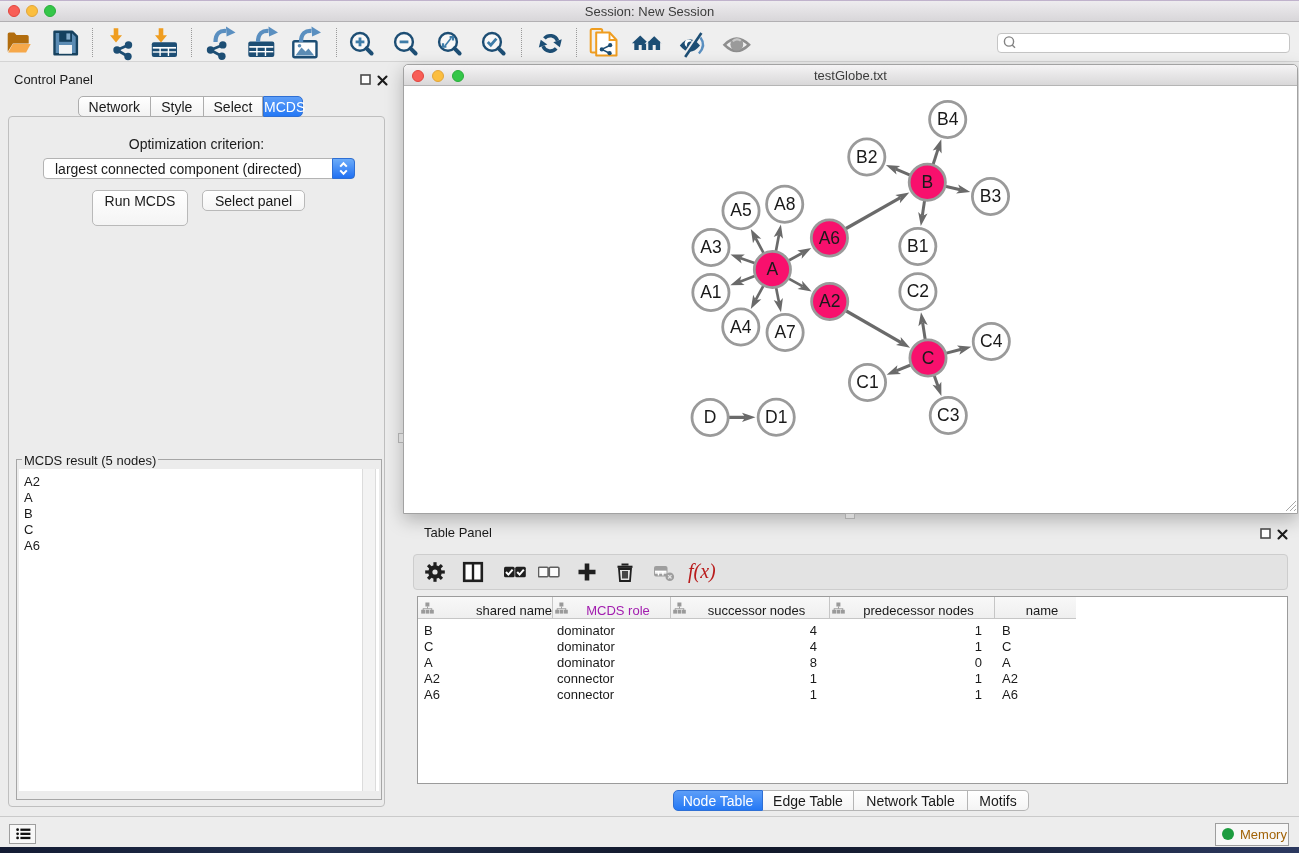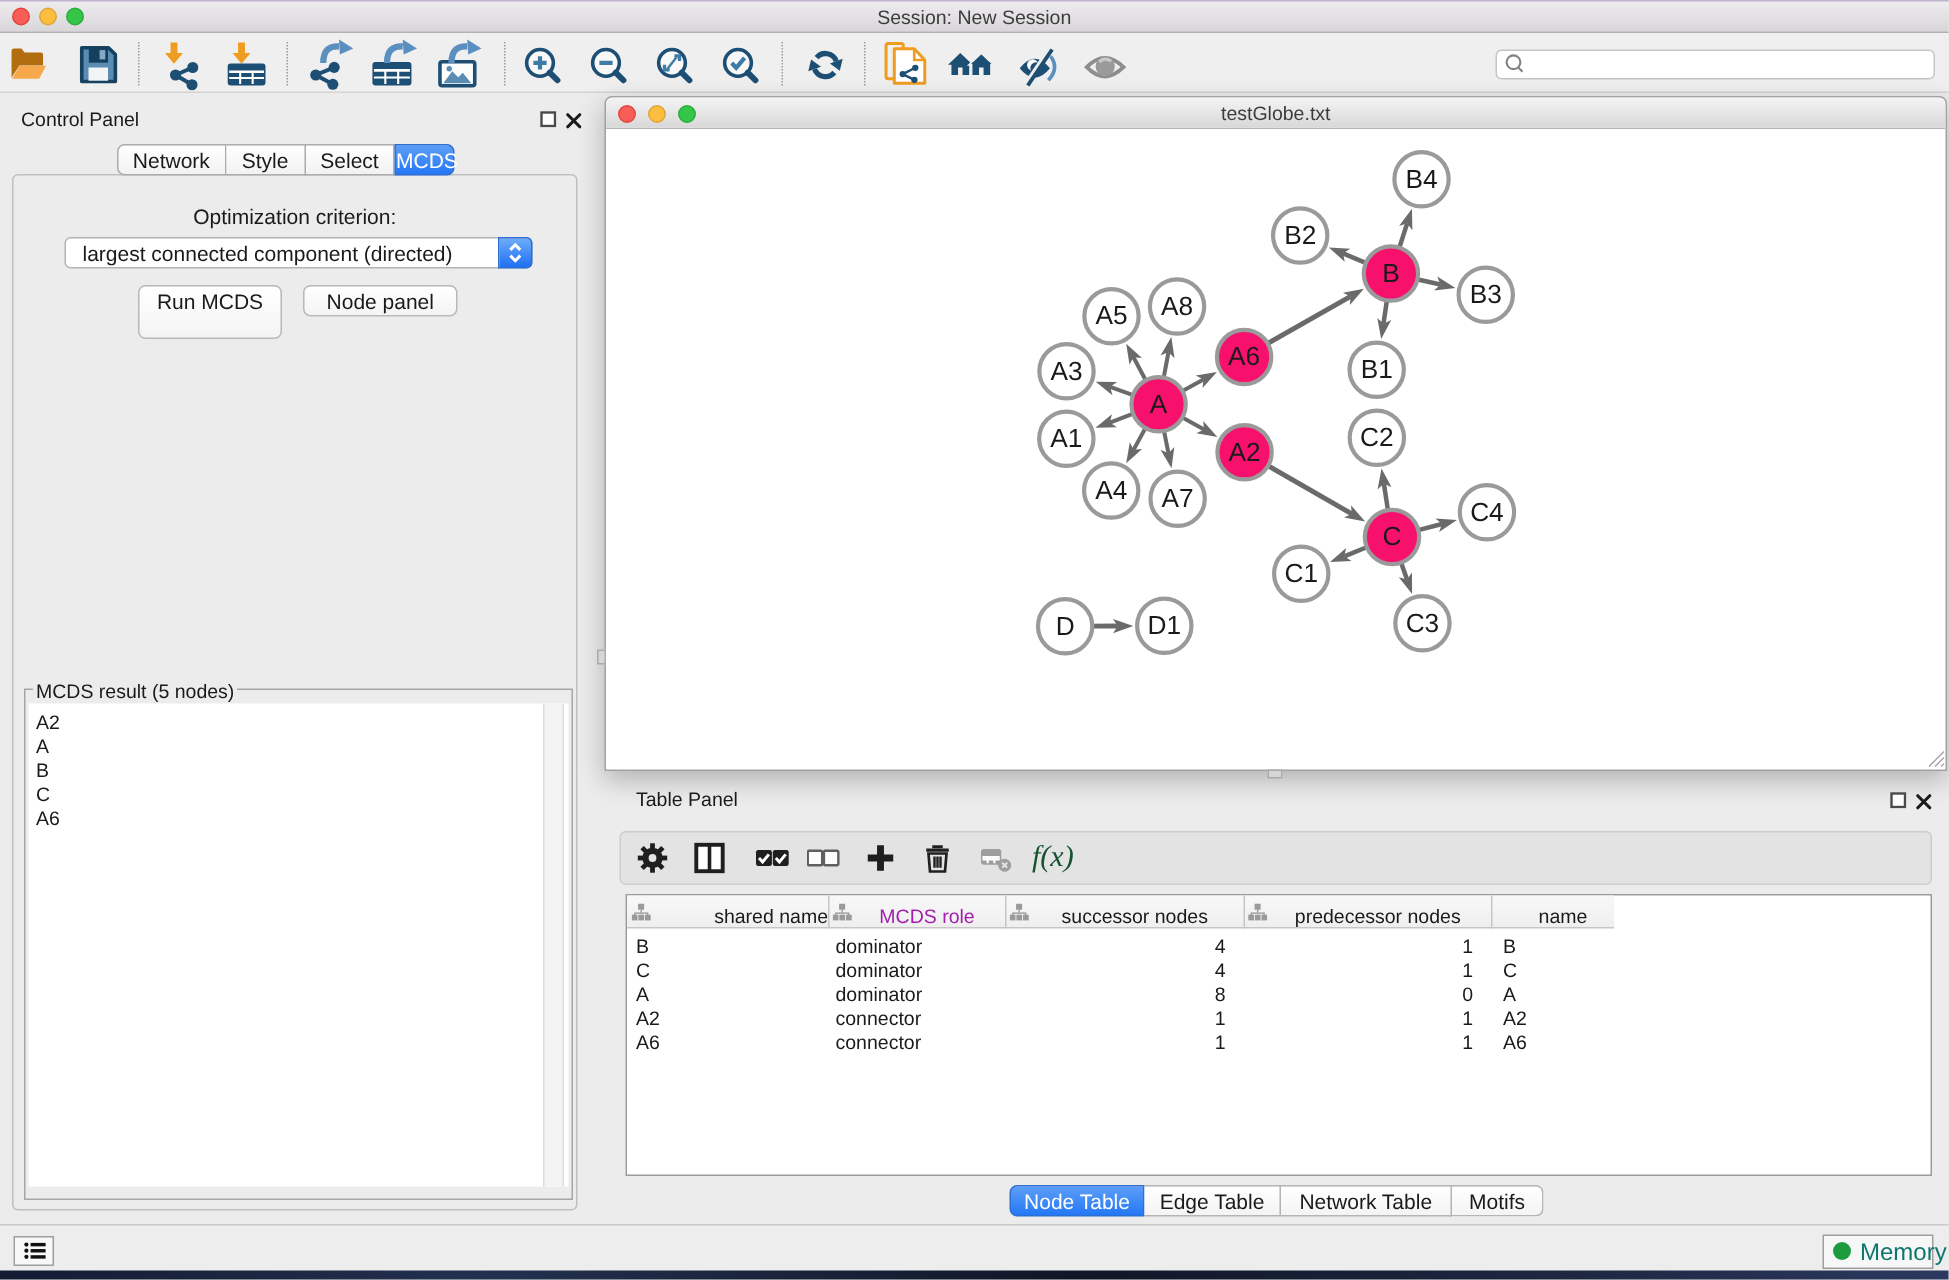--- a/index.html
+++ b/index.html
@@ -147,21 +147,21 @@
 <div class="abs" style="left:263px;top:96px;width:40px;height:21px;background:linear-gradient(#5d9ef8,#2478f5);color:#fff;border:1px solid #2e6fd4;border-radius:0 5px 5px 0;font-size:14px;text-align:center;line-height:20px">MCDS</div>
 <div class="lab" style="left:9px;top:136px;width:375px;text-align:center;font-size:14px">Optimization criterion:</div>
 <div class="abs" style="left:43px;top:158px;width:312px;height:21px;background:#fff;border:1px solid #b3b3b3;border-radius:4px"></div>
 <div class="abs" style="left:332px;top:158px;width:23px;height:21px;background:linear-gradient(#6cacf9,#2070f2);border:1px solid #2e6fd4;border-radius:0 4px 4px 0"></div>
 <svg style="position:absolute;left:337px;top:160px;" width="13" height="17" viewBox="0 0 13 17">
     <path d="M3.2 6.6 L6.5 3.2 L9.8 6.6" fill="none" stroke="#fff" stroke-width="2"></path>
     <path d="M3.2 10.4 L6.5 13.8 L9.8 10.4" fill="none" stroke="#fff" stroke-width="2"></path>
   </svg>
 <div class="lab" style="left:55px;top:161px;font-size:14px">largest connected component (directed)</div>
 <div class="abs" style="left:92px;top:190px;width:96px;height:36px;background:linear-gradient(#fff,#f4f4f4);border:1px solid #b9b9b9;border-radius:5px;font-size:14px;color:#1a1a1a;text-align:center;line-height:20px">Run MCDS</div>
-<div class="abs" style="left:202px;top:190px;width:103px;height:21px;background:linear-gradient(#fff,#f4f4f4);border:1px solid #b9b9b9;border-radius:5px;font-size:14px;color:#1a1a1a;text-align:center;line-height:20px">Node panel</div>
+<div class="abs" style="left:202px;top:190px;width:103px;height:21px;background:linear-gradient(#fff,#f4f4f4);border:1px solid #b9b9b9;border-radius:5px;font-size:14px;color:#1a1a1a;text-align:center;line-height:20px">Select panel</div>
 <div class="abs" style="left:16px;top:459px;width:366px;height:341px;border:1px solid #a6a6a6"></div>
 <div class="lab" style="left:22px;top:453px;font-size:13px;background:#ececec;padding:0 2px">MCDS result (5 nodes)</div>
 <div class="abs" style="left:19px;top:468.5px;width:360px;height:322px;background:#fff"></div>
 <div class="abs" style="left:362px;top:468.5px;width:14px;height:322px;background:#f3f3f3;border-left:1px solid #dcdcdc;border-right:1px solid #dcdcdc"></div>
 <div class="lab" style="left:24px;top:474px;font-size:13px">A2</div>
 <div class="lab" style="left:24px;top:490px;font-size:13px">A</div>
 <div class="lab" style="left:24px;top:506px;font-size:13px">B</div>
 <div class="lab" style="left:24px;top:522px;font-size:13px">C</div>
 <div class="lab" style="left:24px;top:538px;font-size:13px">A6</div>
 <div class="abs" style="left:0;top:816px;width:1299px;height:32px;background:#ededed;border-top:1px solid #cacaca"></div>
@@ -169,21 +169,21 @@
 <svg style="position:absolute;left:16px;top:828px;" width="16" height="12" viewBox="0 0 16 12">
     <circle cx="1.6" cy="1.7" r="1.4" fill="#111"></circle>
     <rect x="4.4" y="0.6" width="10" height="2.3" fill="#111"></rect>
     <circle cx="1.6" cy="5.8" r="1.4" fill="#111"></circle>
     <rect x="4.4" y="4.7" width="10" height="2.3" fill="#111"></rect>
     <circle cx="1.6" cy="9.9" r="1.4" fill="#111"></circle>
     <rect x="4.4" y="8.8" width="10" height="2.3" fill="#111"></rect>
   </svg>
 <div class="abs" style="left:1215px;top:823px;width:74px;height:22.5px;background:#f7f7f7;border:1px solid #9e9e9e"></div>
 <div class="abs" style="left:1222px;top:828px;width:12px;height:12px;border-radius:50%;background:#1c9c3f"></div>
-<div class="lab" style="left:1240px;top:827px;font-size:16px;color:#0f766e">Memory</div>
+<div class="lab" style="left:1240px;top:827px;font-size:13px;color:#a16207">Memory</div>
 <div class="abs" style="left:0;top:847px;width:1299px;height:6px;background:linear-gradient(90deg,#131b33,#23314f 25%,#101627 55%,#1d2741 80%,#2c3960)"></div>
 <div class="abs" style="left:403px;top:64px;width:895px;height:450px;background:#fff;border:1px solid #a2a2a2;border-radius:5px 5px 0 0;box-shadow:0 6px 18px rgba(0,0,0,0.25)"></div>
 <div class="abs" style="left:404px;top:65px;width:893px;height:21px;background:linear-gradient(#f5f4f5,#d9d8d9);border-bottom:1px solid #b5b5b5;border-radius:5px 5px 0 0"></div>
 <div class="abs" style="left:412px;top:69.5px;width:12px;height:12px;border-radius:50%;background:#f85e57;border:1px solid #e1453e"></div>
 <div class="abs" style="left:432px;top:69.5px;width:12px;height:12px;border-radius:50%;background:#fbbe3f;border:1px solid #e2a53a"></div>
 <div class="abs" style="left:452px;top:69.5px;width:12px;height:12px;border-radius:50%;background:#35c649;border:1px solid #2aae3c"></div>
 <div class="lab" style="left:404px;top:68px;width:893px;text-align:center;font-size:13px;color:#3c3c3c">testGlobe.txt</div>
 <svg style="position:absolute;left:403px;top:86px" width="894" height="426" viewBox="0 0 894 426">
     <line x1="361.8" y1="169.3" x2="352.6" y2="152.1" stroke="#6a6a6a" stroke-width="2.7"></line>
     <path d="M347.8 143.1 L358.3 152.7 L352.6 152.1 L350.0 157.2 Z" fill="#6a6a6a"></path>
@@ -318,21 +318,21 @@
   </svg>
 <svg style="position:absolute;left:653px;top:561px;" width="28" height="22" viewBox="0 0 28 22">
     <rect x="1" y="5" width="13.5" height="10.5" rx="2" fill="#9e9e9e"></rect>
     <line x1="2" y1="10.5" x2="13.5" y2="10.5" stroke="#fff" stroke-width="1.7"></line>
     <line x1="2" y1="11.93" x2="13.5" y2="11.93" stroke="#fff" stroke-width="1.4"></line>
     <line x1="5.455" y1="10.5" x2="5.455" y2="14.5" stroke="#fff" stroke-width="1.4"></line>
     <line x1="9.91" y1="10.5" x2="9.91" y2="14.5" stroke="#fff" stroke-width="1.4"></line>
     <circle cx="16.8" cy="15.8" r="4.3" fill="#9e9e9e"></circle>
     <path d="M15.1 14.1 l3.4 3.4 M18.5 14.1 l-3.4 3.4" stroke="#e4e4e4" stroke-width="1.3"></path>
   </svg>
-<div class="lab" style="left:688px;top:560px;font-family:'Liberation Serif',serif;font-style:italic;font-size:20px;color:#14532d">f(x)</div>
+<div class="lab" style="left:688px;top:560px;font-family:'Liberation Serif',serif;font-style:italic;font-size:20px;color:#b91c1c">f(x)</div>
 <div class="abs" style="left:417px;top:596px;width:871px;height:188px;background:#fff;border:1px solid #9b9b9b"></div>
 <div class="abs" style="left:418px;top:597px;width:658px;height:22px;background:linear-gradient(#f8f8f8,#efefef);border-bottom:1px solid #c6c6c6"></div>
 <svg style="position:absolute;left:421px;top:601.5px;" width="13" height="13" viewBox="0 0 13 13">
     <rect x="4.4" y="0.5" width="4" height="4" fill="#9a9a9a"></rect>
     <rect x="6" y="4.5" width="0.9" height="2" fill="#9a9a9a"></rect>
     <rect x="1.8" y="6.3" width="9.4" height="0.9" fill="#9a9a9a"></rect>
     <rect x="0.2" y="7.8" width="3.8" height="3.8" fill="#9a9a9a"></rect>
     <rect x="4.6" y="7.8" width="3.8" height="3.8" fill="#9a9a9a"></rect>
     <rect x="9" y="7.8" width="3.8" height="3.8" fill="#9a9a9a"></rect>
     <rect x="1.7" y="6.8" width="0.9" height="1.2" fill="#9a9a9a"></rect>

